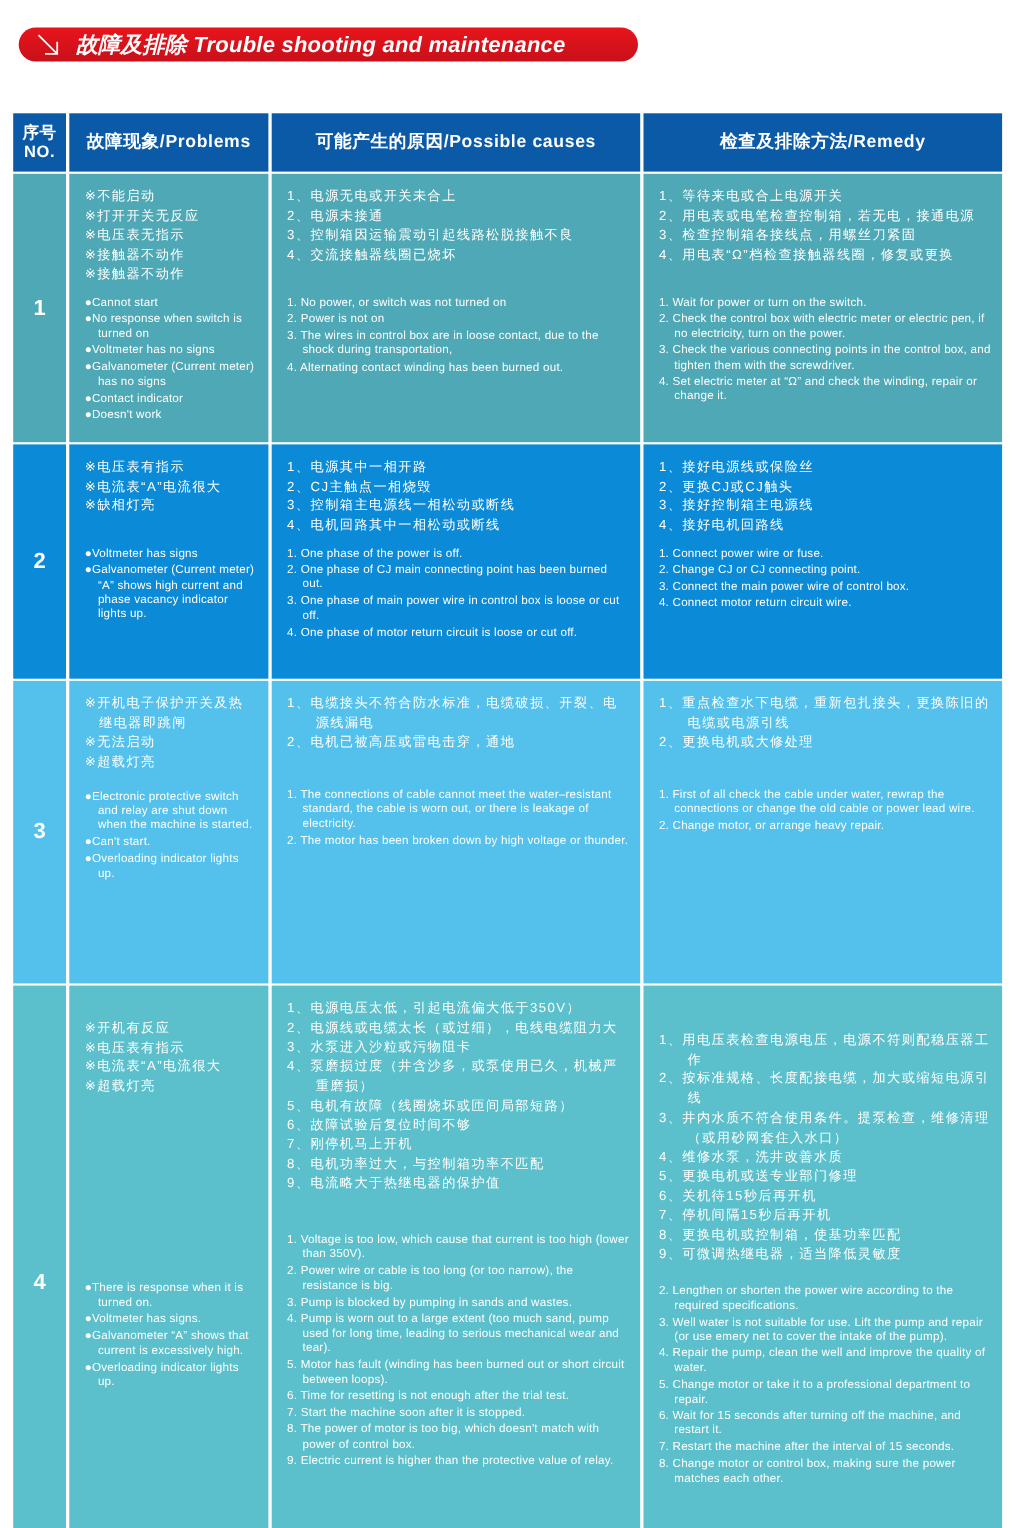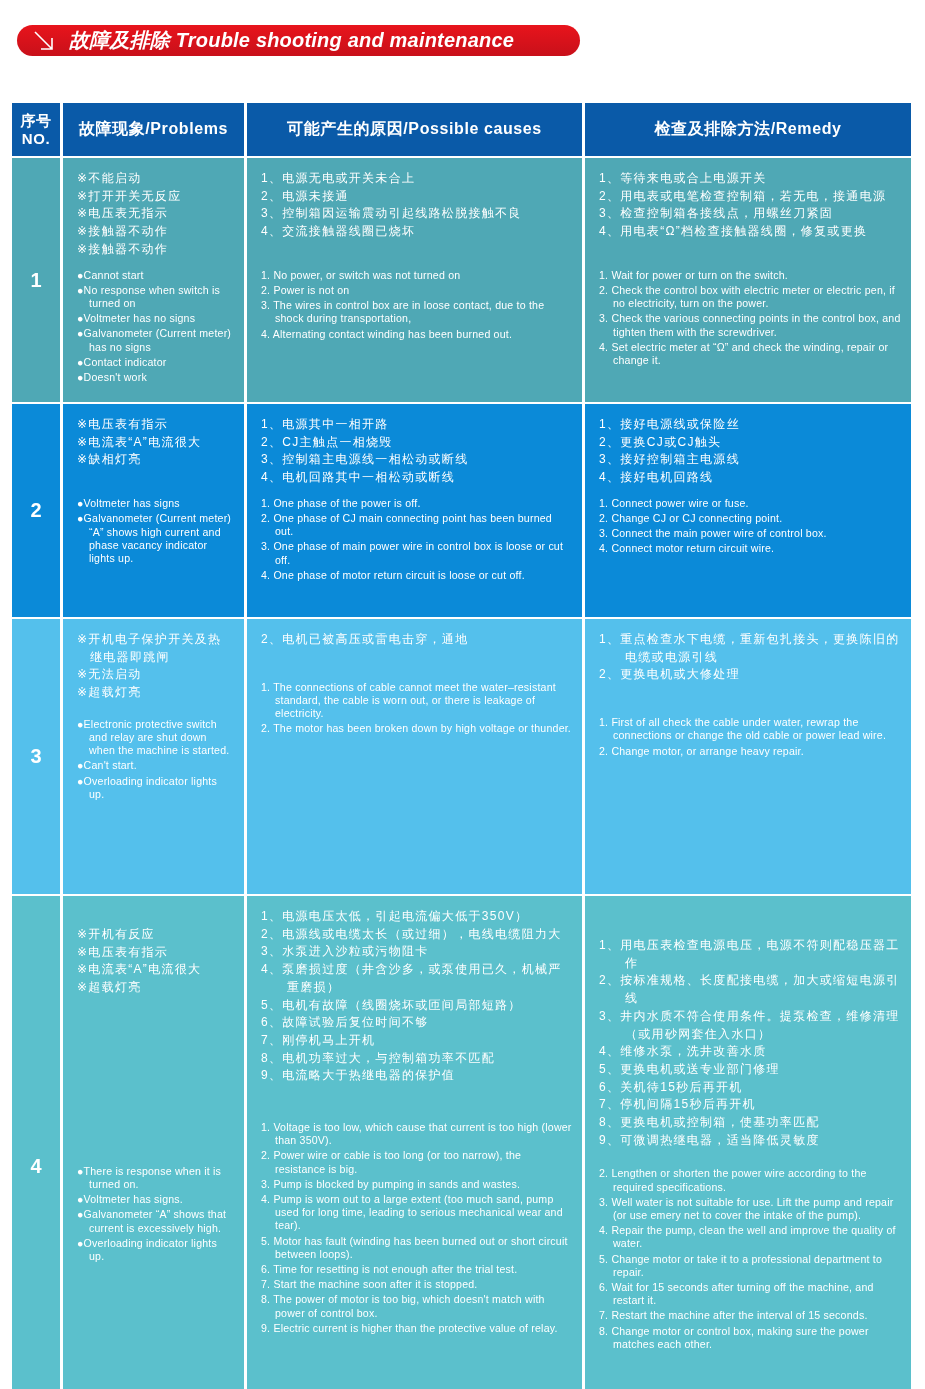--- a/index.html
+++ b/index.html
@@ -161,20 +161,21 @@
       </ul>
       <div style="height:16px"></div>
       <ul class="en bul">
         <li>●Electronic protective switch and relay are shut down when the machine is started.</li>
         <li>●Can't start.</li>
         <li>●Overloading indicator lights up.</li>
       </ul>
     </div>
     <div class="cell content">
       <ul class="zh">
+        <li class="wrap">1、电缆接头不符合防水标准，电缆破损、开裂、电源线漏电</li>
         <li>2、电机已被高压或雷电击穿，通地</li>
       </ul>
       <div style="height:32px"></div>
       <ul class="en">
         <li>1. The connections of cable cannot meet the water–resistant standard, the cable is worn out, or there is leakage of electricity.</li>
         <li>2. The motor has been broken down by high voltage or thunder.</li>
       </ul>
     </div>
     <div class="cell content">
       <ul class="zh">

